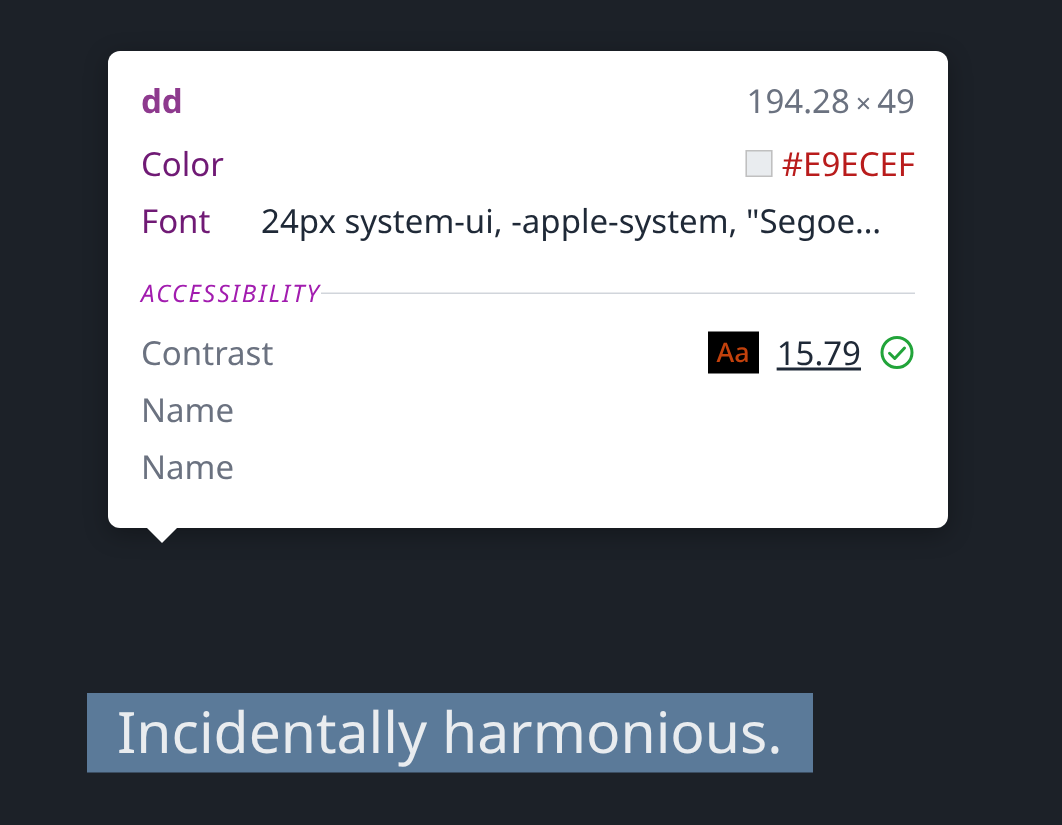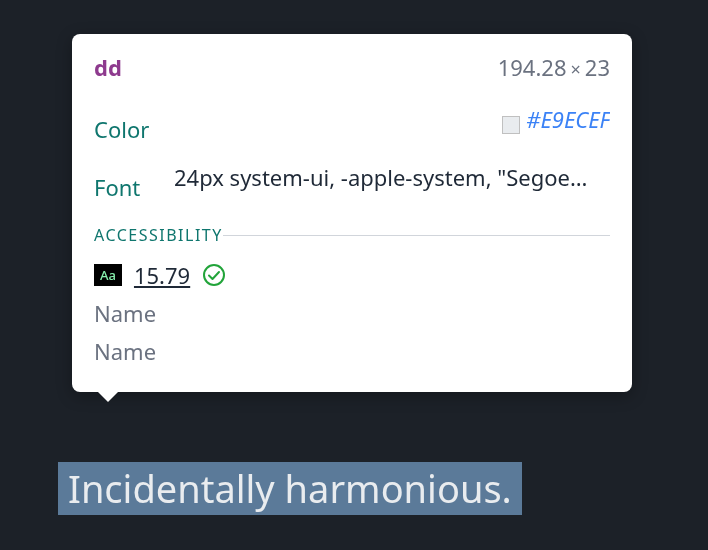--- a/index.html
+++ b/index.html
@@ -55,34 +55,32 @@
       color: #6b7280;
       padding: 0 4px;
     }
     .prop-row {
       display: flex;
       align-items: center;
       margin-bottom: 8px;
       font-size: 22px;
     }
     .prop-label {
-      color: #0f766e;
+      color: #701a75;
       width: 80px;
       flex-shrink: 0;
-      margin-top: 20px;
     }
     .prop-value {
-      color: #3b82f6;
-      flex: 1;
-      display: flex;
-      align-items: flex-end;
+      color: #b91c1c;
+      flex: 1;
+      display: flex;
+      align-items: center;
       justify-content: flex-end;
       overflow: hidden;
       white-space: nowrap;
-      font-style: italic;
     }
     .font-value {
       color: #1f2937;
       flex: 1;
       overflow: hidden;
       white-space: nowrap;
       text-overflow: ellipsis;
       font-size: 22px;
     }
     .color-swatch {
@@ -95,22 +93,23 @@
     }
     .section-header {
       display: flex;
       align-items: center;
       margin-top: 22px;
       margin-bottom: 14px;
     }
     .section-title {
       font-size: 16px;
       letter-spacing: 1.5px;
-      color: #0f766e;
+      color: #a21caf;
       text-transform: uppercase;
+      font-style: italic;
     }
     .divider {
       flex: 1;
       height: 1px;
       background: #d1d5db;
     }
     .a11y-row {
       display: flex;
       align-items: center;
       font-size: 22px;
@@ -121,23 +120,23 @@
       color: #6b7280;
       flex: 1;
     }
     .a11y-value {
       display: flex;
       align-items: center;
       gap: 12px;
     }
     .contrast-sample {
       background: #000000;
-      color: #86efac;
+      color: #c2410c;
       padding: 2px 6px;
-      font-size: 13px;
+      font-size: 18px;
       font-weight: 500;
       text-align: right;
     }
     .contrast-ratio {
       color: #1f2937;
       font-size: 22px;
       text-decoration: underline;
     }
     .check-icon {
       width: 24px;
@@ -150,32 +149,32 @@
       align-items: center;
       justify-content: center;
     }
     .highlighted-text {
       position: absolute;
       top: 462px;
       left: 58px;
       font-size: 38px;
       color: #E9ECEF;
       background: #5b7a99;
-      padding: 0 10px;
+      padding: 0 20px;
       line-height: 1.4;
     }
   </style>
 </head>
 <body>
 
 <div class="tooltip">
   <div class="header-row">
     <span class="tag-name">dd</span>
     <span class="dimensions">
-      <span>194.28</span><span class="times">×</span><span>23</span>
+      <span>194.28</span><span class="times">×</span><span>49</span>
     </span>
   </div>
 
   <div class="prop-row">
     <span class="prop-label">Color</span>
     <span class="prop-value">
       <span class="color-swatch"></span>
       <span>#E9ECEF</span>
     </span>
   </div>
@@ -184,20 +183,21 @@
     <span class="prop-label">Font</span>
     <span class="font-value">24px system-ui, -apple-system, "Segoe…</span>
   </div>
 
   <div class="section-header">
     <span class="section-title">Accessibility</span>
     <span class="divider"></span>
   </div>
 
   <div class="a11y-row">
+    <span class="a11y-label">Contrast</span>
     <span class="a11y-value">
       <span class="contrast-sample">Aa</span>
       <span class="contrast-ratio">15.79</span>
       <span class="check-icon">
         <svg viewBox="0 0 24 24" fill="none" stroke="#22a43a" stroke-width="2">
           <circle cx="12" cy="12" r="10"></circle>
           <path d="M7 12.5 L10.5 16 L17 9" stroke-linecap="round" stroke-linejoin="round"></path>
         </svg>
       </span>
     </span>

